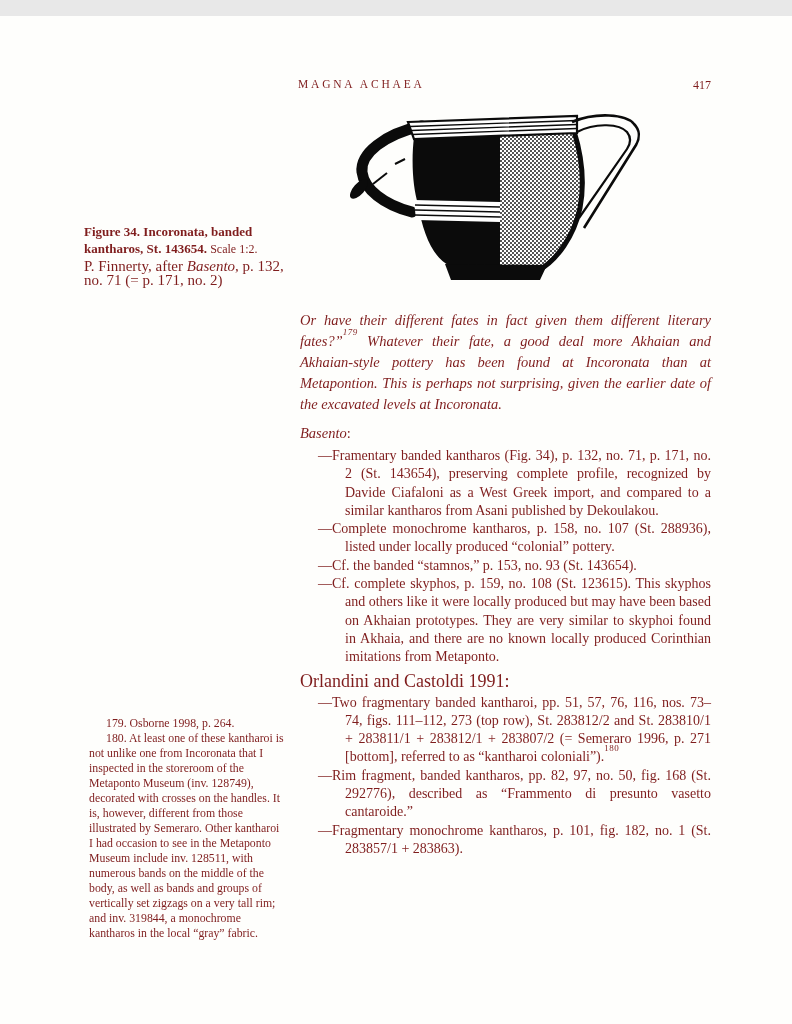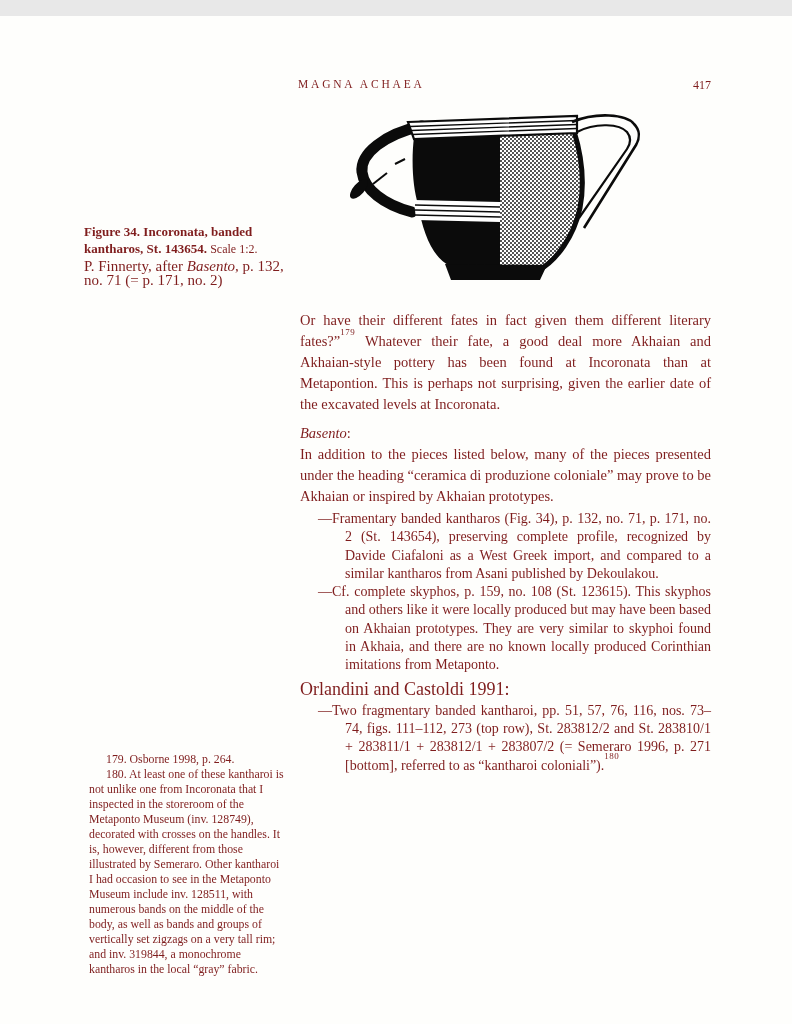--- a/index.html
+++ b/index.html
@@ -15,33 +15,33 @@
   .page-number { position:absolute; left:693px; top:62px; font-size:12px; }
 
   .figure { position:absolute; left:344px; top:96px; width:304px; height:172px; }
 
   .caption { position:absolute; left:84px; top:208px; width:214px; }
   .cap-main { margin:0; font-size:13px; line-height:16.5px; font-weight:bold; }
   .cap-scale { font-weight:normal; font-size:12px; }
   .cap-credit { margin:3px 0 0 0; font-size:15px; line-height:13.5px; }
 
   .main-col { position:absolute; left:300px; top:294px; width:411px; }
-  .body-p { margin:0; font-size:14.5px; line-height:21px; text-align:justify; }
+  .body-p { margin:0; font-size:14.5px; line-height:21px; text-align:justify;font-style:italic; }
   .sect-head { margin:8px 0 0 0; font-size:14.5px; line-height:21px; }
   .entry-list {
     list-style:none; margin:3px 0 0 0; padding:0;
     font-size:14px; line-height:18.3px; text-align:justify;
   }
   .entry-list li { padding-left:45px; text-indent:-27px; }
   .plain-head { margin:4px 0 0 0; font-size:18px; line-height:20px; }
 
   sup.fnref { font-size:9px; line-height:0; position:relative; top:-5px; letter-spacing:0.5px; }
 
   .footnotes {
-    position:absolute; left:89px; top:736px; width:197px;
+    position:absolute; left:89px; top:700px; width:197px;
     font-size:11.8px; line-height:15px; text-align:left;
   }
   .fn { margin:0; text-indent:17px; }
 
   svg .ink { fill:#0b0b0b; }
 </style>
 </head>
 <body>
 
 <div class="page">
@@ -88,31 +88,34 @@
       <span class="cap-scale">Scale 1:2.</span></p>
     <p class="cap-credit"><span>P. Finnerty, after </span><i>Basento</i><span>, p. 132, no. 71 (= p. 171, no. 2)</span></p>
   </div>
 
   <div class="main-col">
 
     <p class="body-p"><span>Or have their different fates in fact given them different literary fates?”</span><sup class="fnref">179</sup><span> Whatever their fate, a good deal more Akhaian and Akhaian-style pottery has been found at Incoronata than at Metapontion. This is perhaps not surprising, given the earlier date of the excavated levels at Incoronata.</span></p>
 
     <p class="sect-head"><i>Basento</i><span>:</span></p>
 
-    <p class="body-p">In addition to the pieces listed below, many of the pieces presented under the heading “ceramica di produzione coloniale” may prove to be Akhaian or inspired by Akhaian prototypes.</p>
 
     <ul class="entry-list">
       <li><span>—Framentary banded kantharos (Fig. 34), p. 132, no. 71, p. 171, no. 2 (St. 143654), preserving complete profile, recognized by Davide Ciafaloni as a West Greek import, and compared to a similar kantharos from Asani published by Dekoulakou.</span><sup class="fnref"></sup></li>
+      <li><span>—Complete monochrome kantharos, p. 158, no. 107 (St. 288936), listed under locally produced “colonial” pottery.</span><sup class="fnref"></sup></li>
+      <li><span>—Cf. the banded “stamnos,” p. 153, no. 93 (St. 143654).</span><sup class="fnref"></sup></li>
       <li><span>—Cf. complete skyphos, p. 159, no. 108 (St. 123615). This skyphos and others like it were locally produced but may have been based on Akhaian prototypes. They are very similar to skyphoi found in Akhaia, and there are no known locally produced Corinthian imitations from Metaponto.</span><sup class="fnref"></sup></li>
     </ul>
 
     <p class="plain-head">Orlandini and Castoldi 1991:</p>
 
     <ul class="entry-list">
       <li><span>—Two fragmentary banded kantharoi, pp. 51, 57, 76, 116, nos. 73–74, figs. 111–112, 273 (top row), St. 283812/2 and St. 283810/1 + 283811/1 + 283812/1 + 283807/2 (= Semeraro 1996, p. 271 [bottom], referred to as “kantharoi coloniali”).</span><sup class="fnref">180</sup></li>
+      <li><span>—Rim fragment, banded kantharos, pp. 82, 97, no. 50, fig. 168 (St. 292776), described as “Frammento di presunto vasetto cantaroide.”</span><sup class="fnref"></sup></li>
+      <li><span>—Fragmentary monochrome kantharos, p. 101, fig. 182, no. 1 (St. 283857/1 + 283863).</span><sup class="fnref"></sup></li>
     </ul>
   </div>
 
   <div class="footnotes">
     <p class="fn"><span class="fn-num">179.</span><span> Osborne 1998, p. 264.</span></p>
     <p class="fn"><span class="fn-num">180.</span><span> At least one of these kantharoi is not unlike one from Incoronata that I inspected in the storeroom of the Metaponto Museum (inv. 128749), decorated with crosses on the handles. It is, however, different from those illustrated by Semeraro. Other kantharoi I had occasion to see in the Metaponto Museum include inv. 128511, with numerous bands on the middle of the body, as well as bands and groups of vertically set zigzags on a very tall rim; and inv. 319844, a monochrome kantharos in the local “gray” fabric.</span></p>
   </div>
 
 </div>
 

